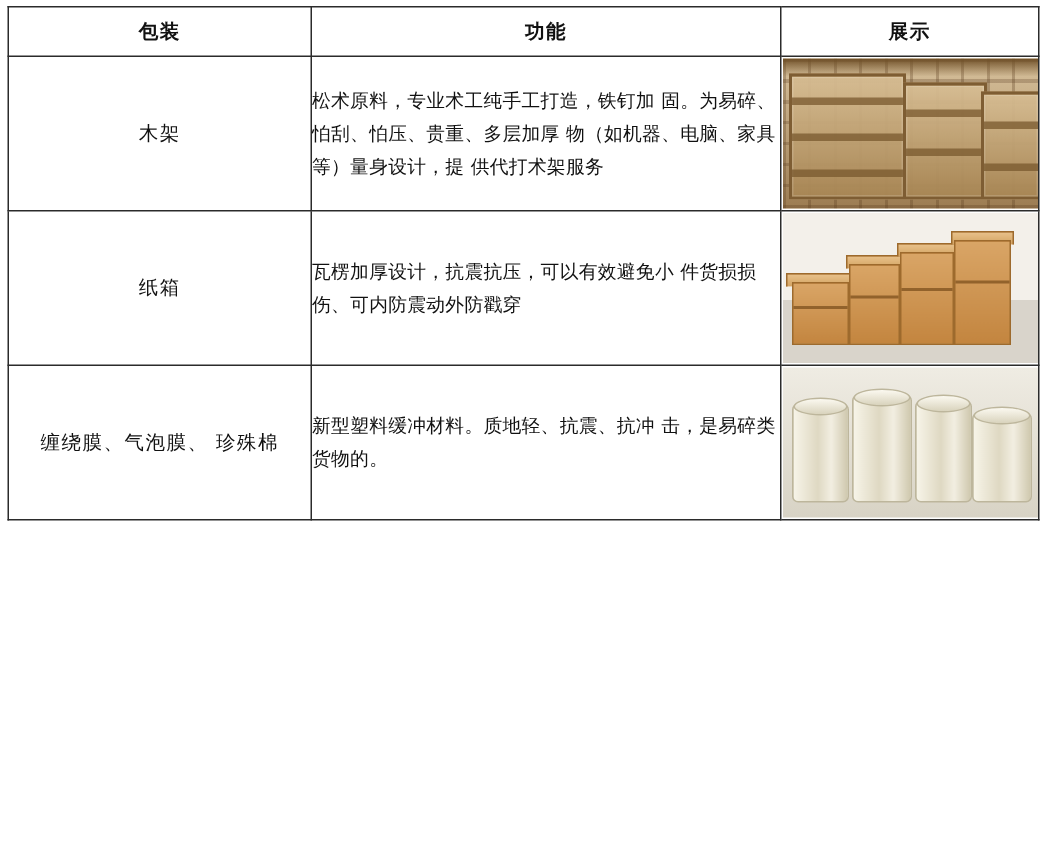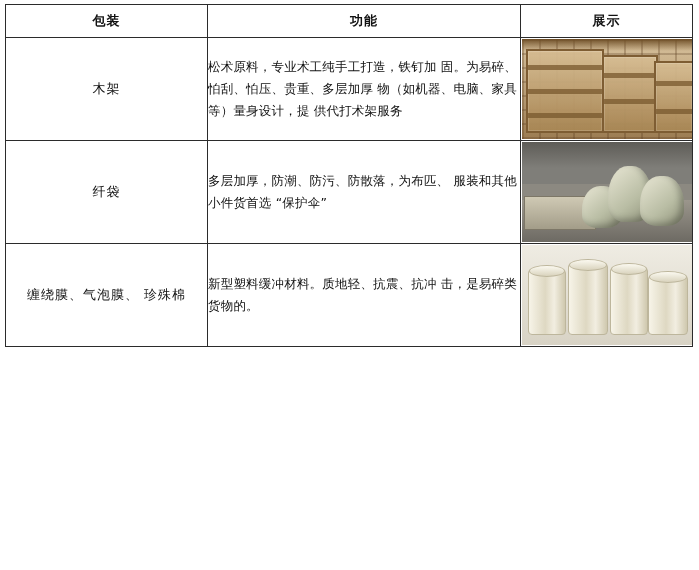--- a/index.html
+++ b/index.html
@@ -222,35 +222,37 @@
                 <span class="slat" style="top:42px"></span>
               </span>
             <span class="crate c3">
                 <span class="slat" style="top:18px"></span>
                 <span class="slat" style="top:46px"></span>
               </span>
           </span>
         </td>
       </tr>
 
-
-      <tr>
-        <td class="cell-pack">纤袋</td>
-        <td class="cell-func">多层加厚，防潮、防污、防散落，为布匹、 服装和其他小件货首选 “保护伞”</td>
+      <tr>
+        <td class="cell-pack">纸箱</td>
+        <td class="cell-func">瓦楞加厚设计，抗震抗压，可以有效避免小 件货损损伤、可内防震动外防戳穿</td>
         <td class="cell-show">
-          <span class="img-box img-bags">
-            <span class="shade-top"></span>
-            <span class="floor"></span>
-            <span class="pallet"></span>
-            <span class="bag g3"></span>
-            <span class="bag g1"></span>
-            <span class="bag g2"></span>
+          <span class="img-box img-carton">
+            <span class="lid l1"></span>
+              <span class="box b1"></span>
+            <span class="lid l2"></span>
+              <span class="box b2"></span>
+            <span class="lid l3"></span>
+              <span class="box b3"></span>
+            <span class="lid l4"></span>
+              <span class="box b4"></span>
           </span>
         </td>
       </tr>
+
 
 
       <tr>
         <td class="cell-pack">缠绕膜、气泡膜、 珍殊棉</td>
         <td class="cell-func">新型塑料缓冲材料。质地轻、抗震、抗冲 击，是易碎类货物的。</td>
         <td class="cell-show">
           <span class="img-box img-film">
             <span class="film f1">
                 <span class="cap"></span>
               </span>

